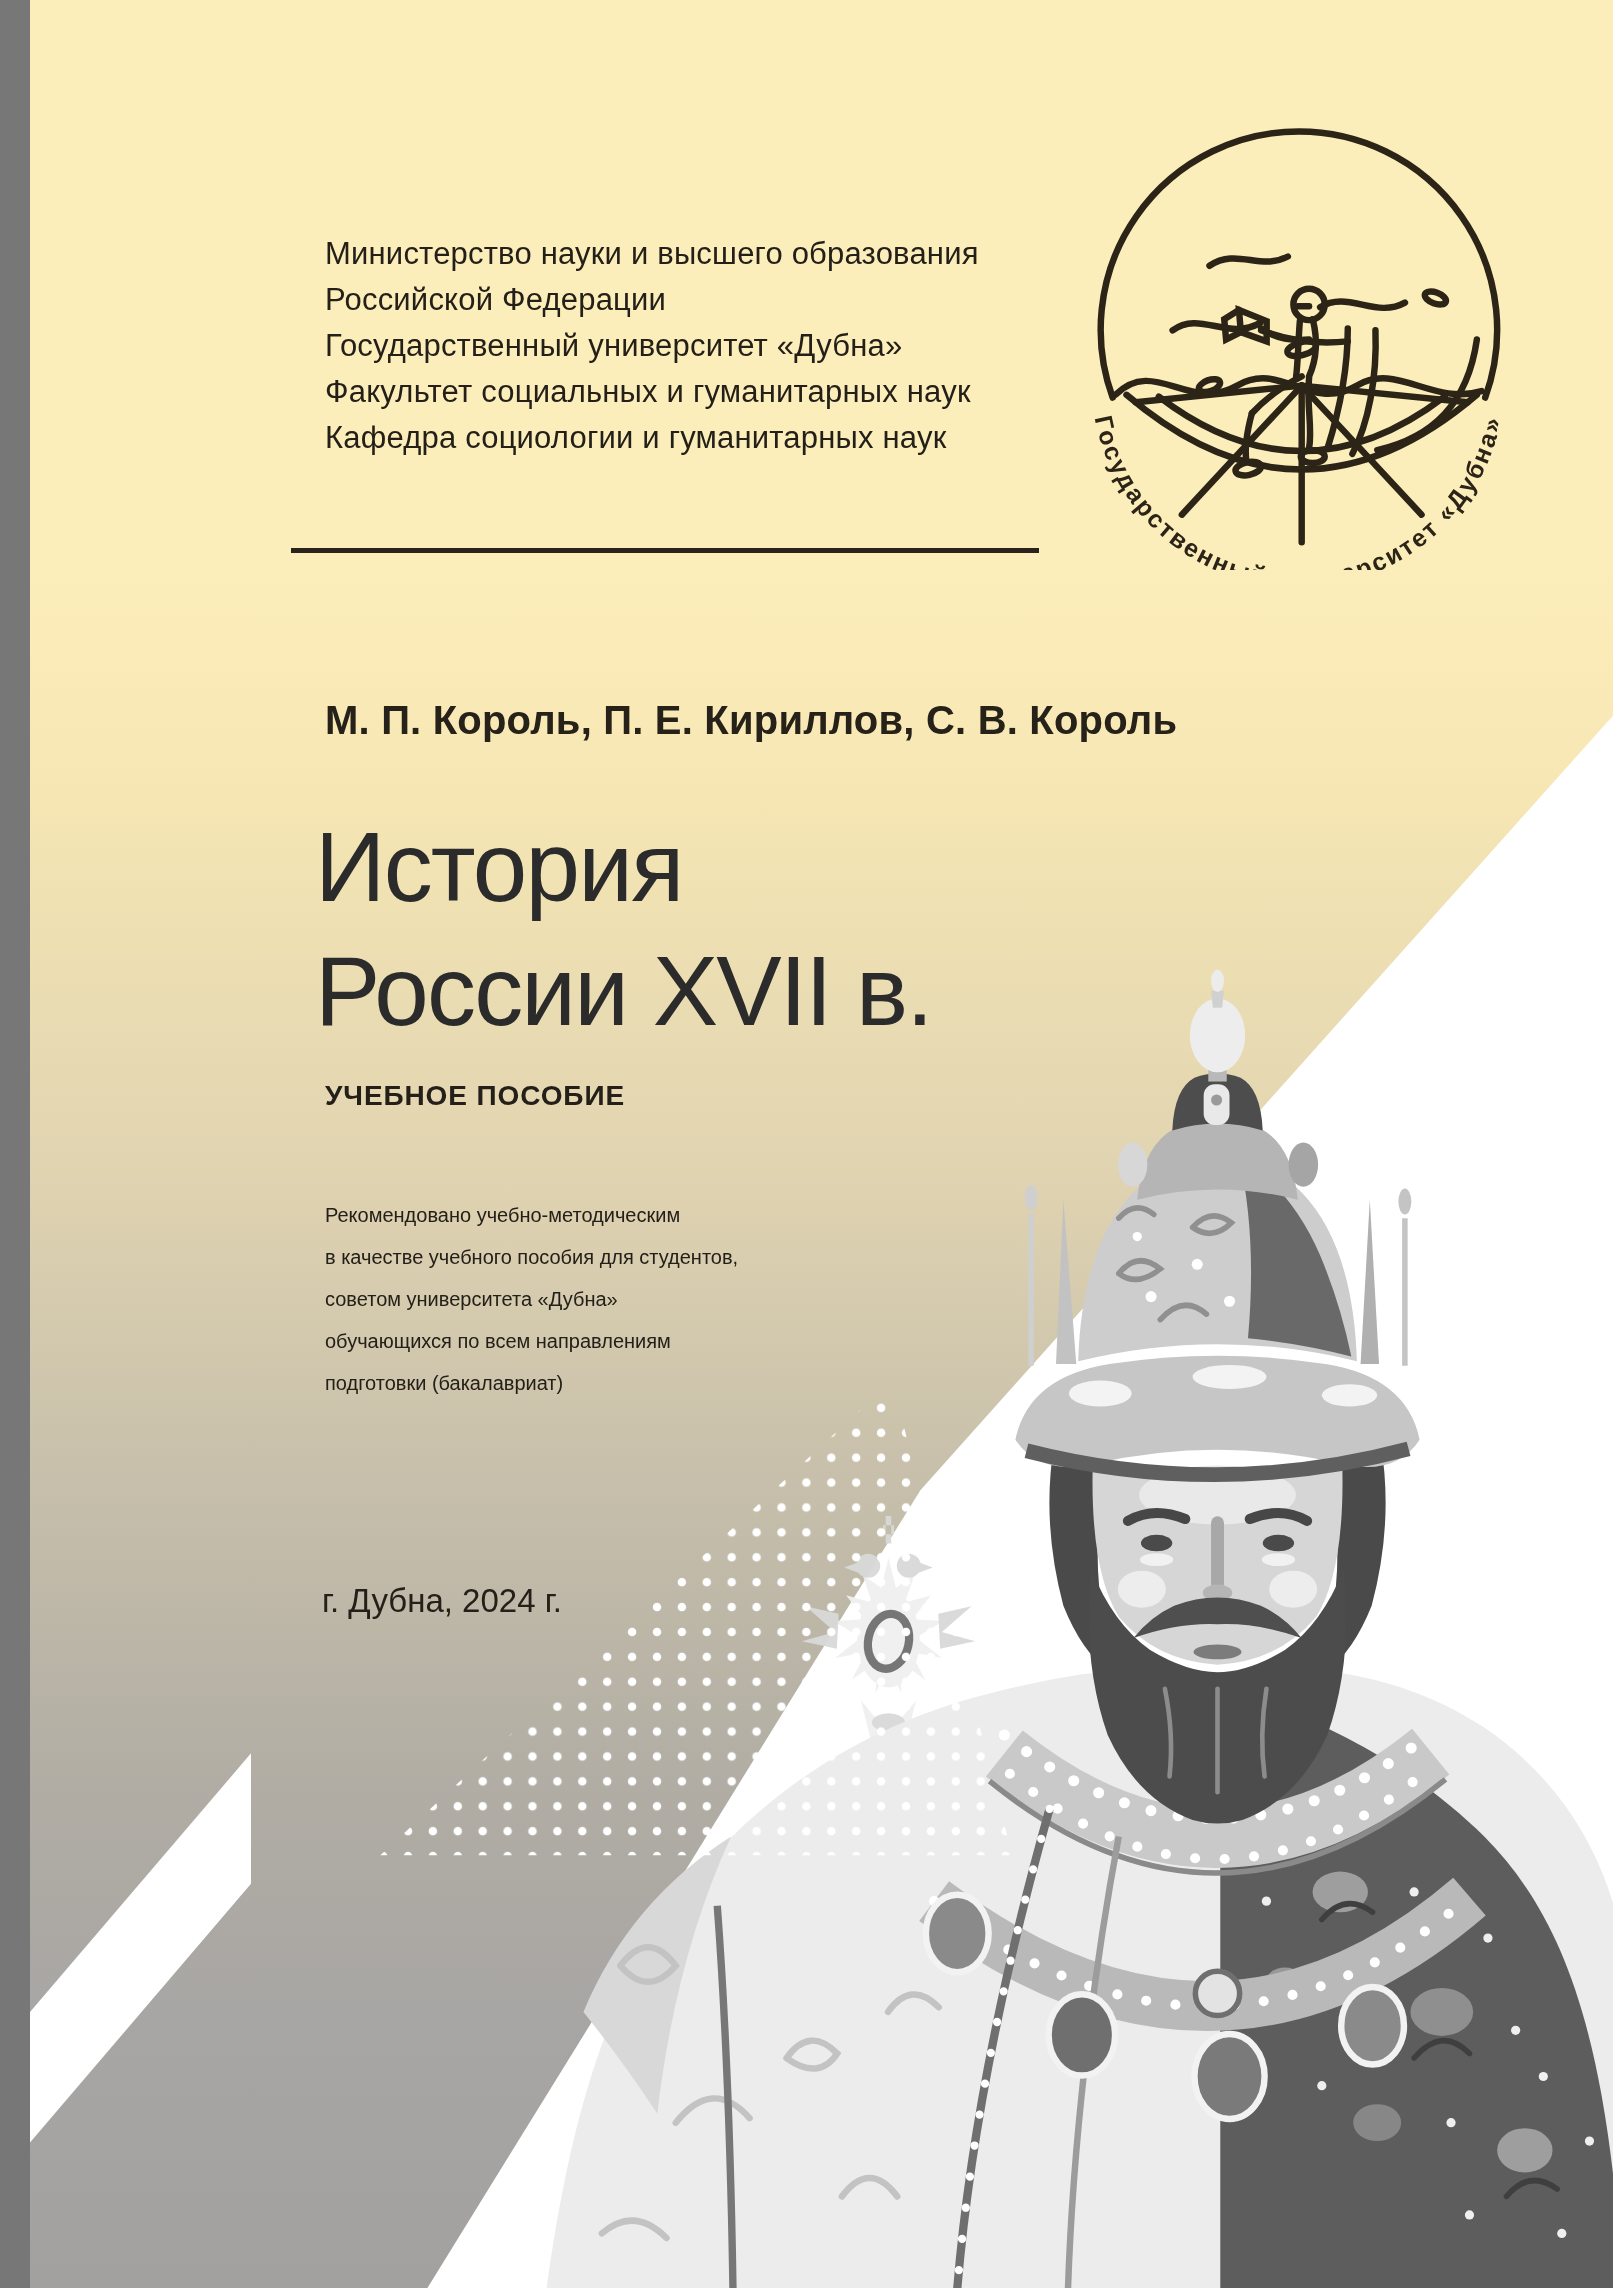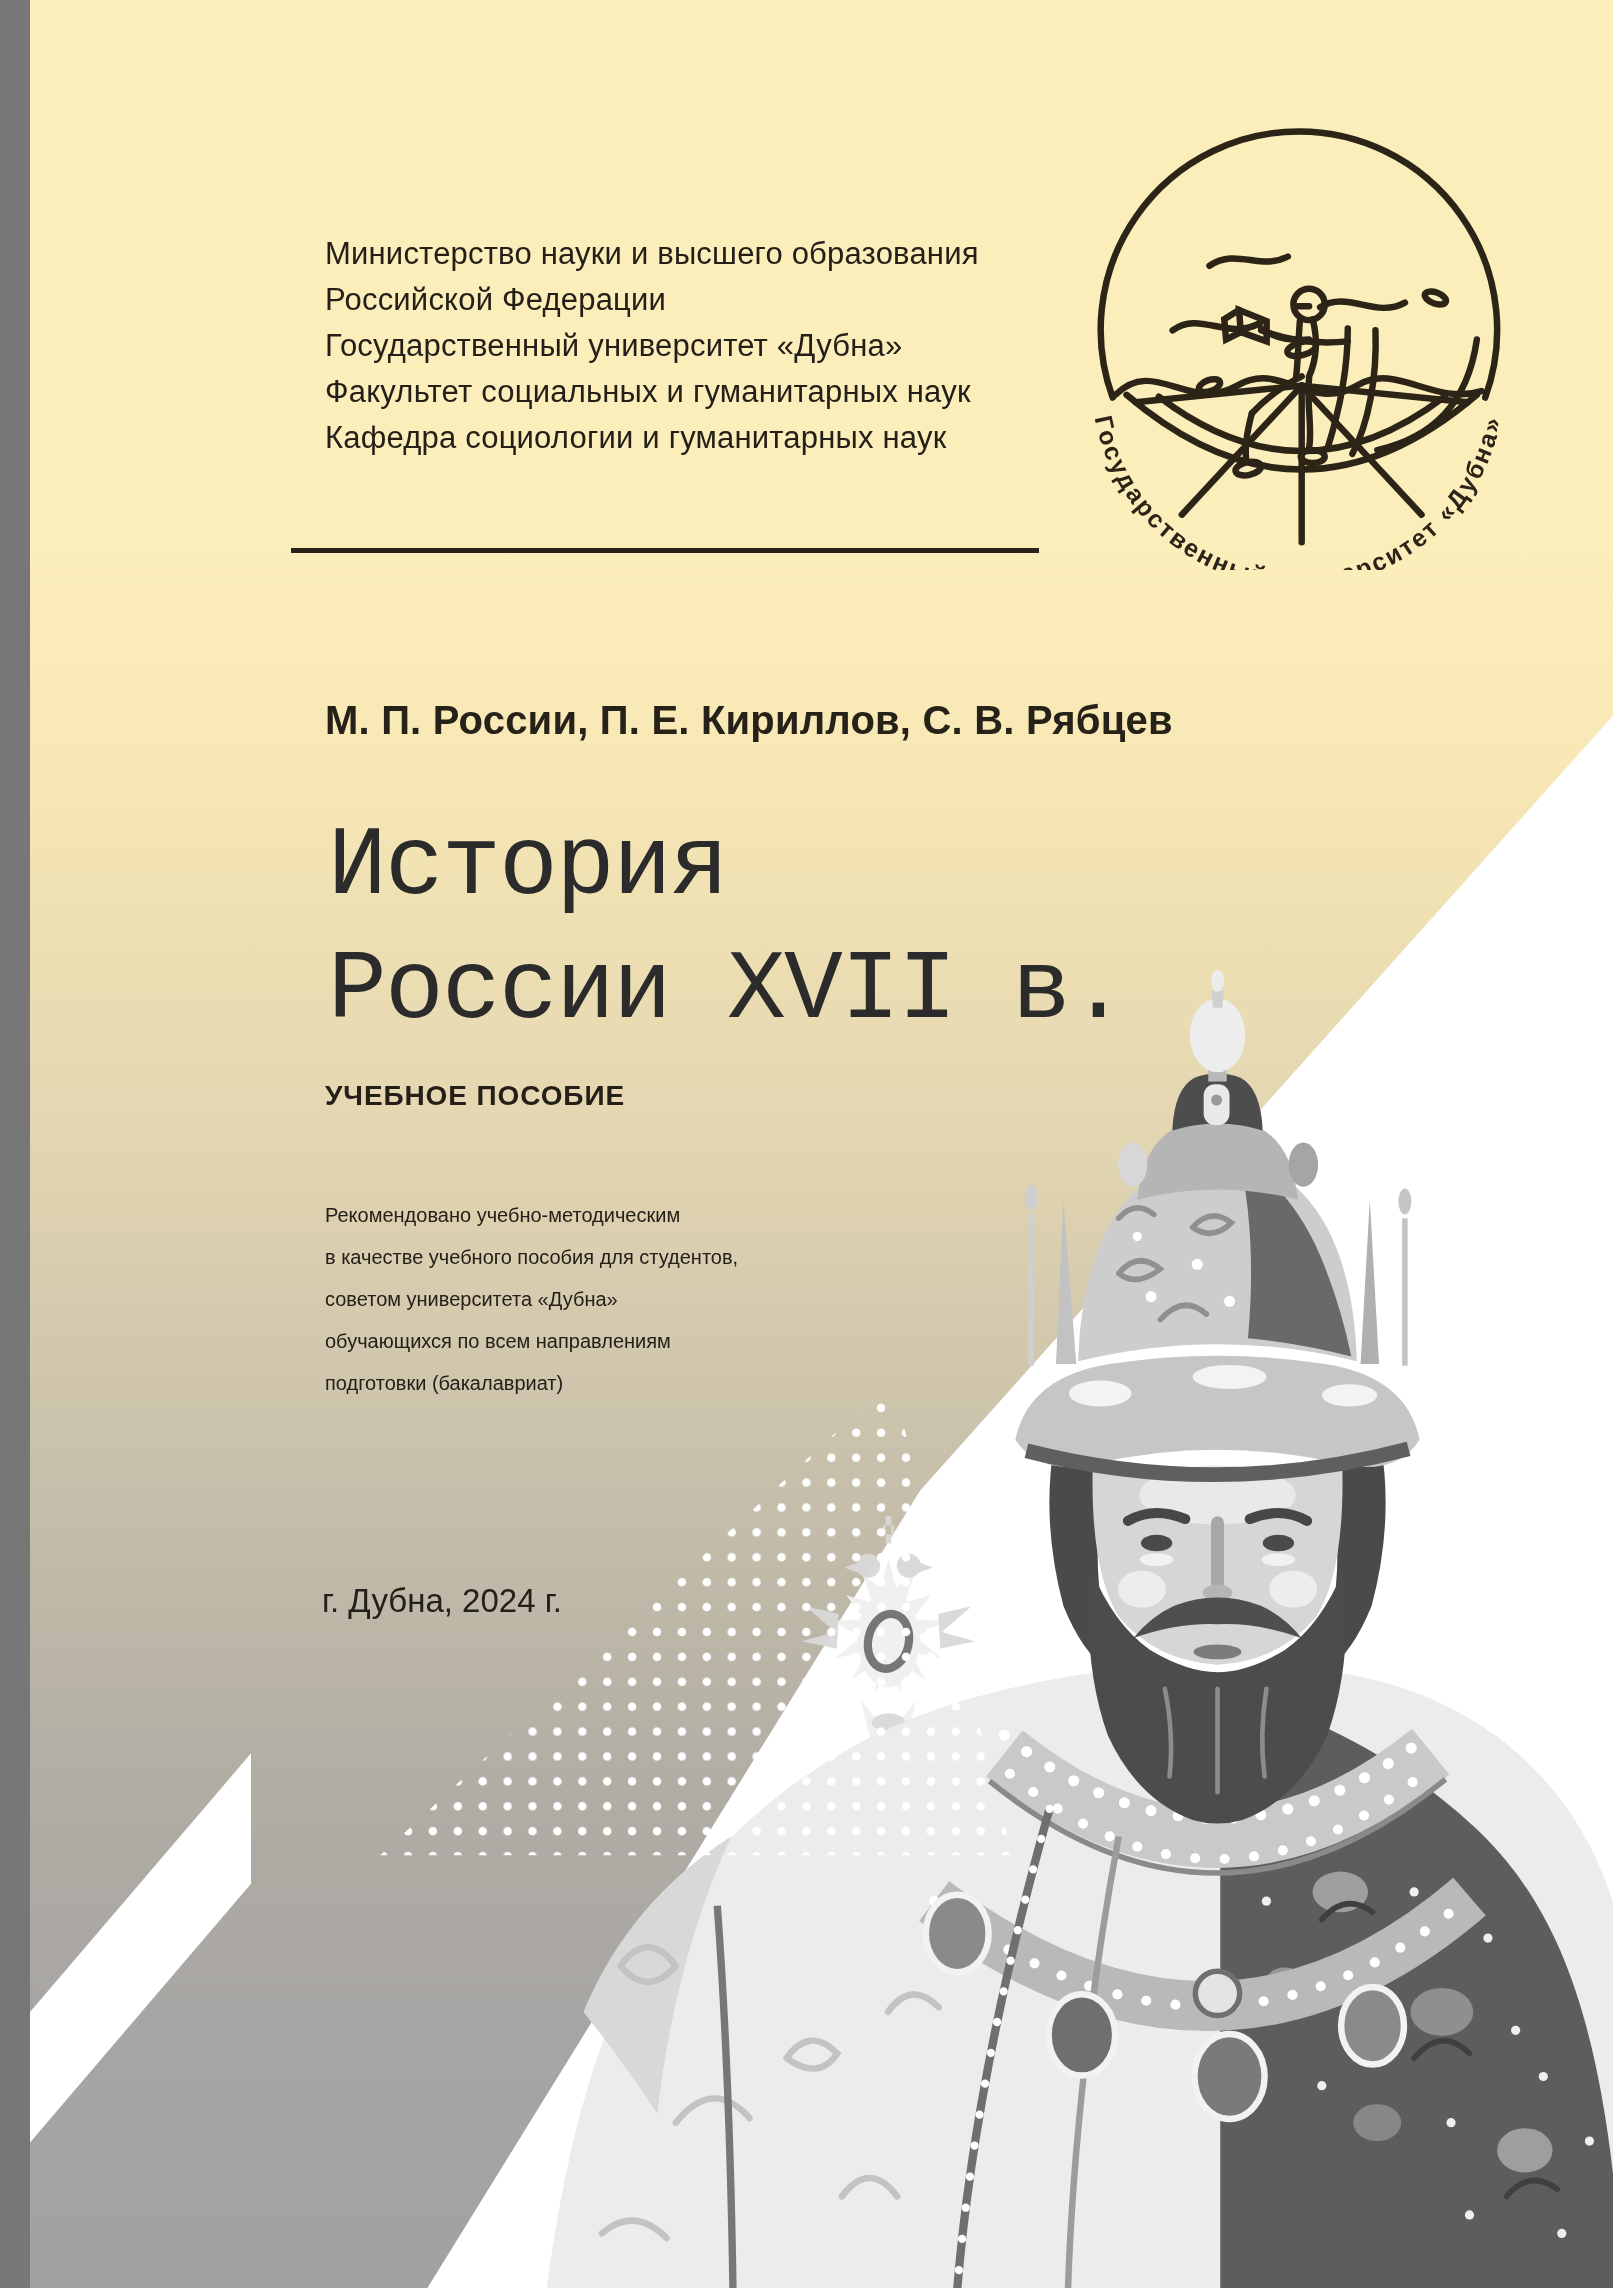--- a/index.html
+++ b/index.html
@@ -33,23 +33,23 @@
     letter-spacing:0.2px;color:#242019;
   }
   .rule{
     left:261px;top:548px;width:748px;height:4.6px;background:#29231c;
   }
   .authors{
     left:295px;top:698px;
     font-size:40px;font-weight:700;letter-spacing:0.2px;color:#262219;
   }
   .title{
-    left:298px;top:805px;
+    left:285px;top:805px;
     font-size:98px;line-height:124px;font-weight:400;
-    letter-spacing:-1.8px;color:#2b2b2b;font-family:Liberation Mono, monospace;
+    letter-spacing:-1.8px;color:#2b2b2b;
   }
   .subtitle{
     left:295px;top:1080px;
     font-size:28px;font-weight:600;letter-spacing:0.9px;color:#242019;
   }
   .recommend{
     left:295px;top:1194px;
     font-size:20px;line-height:42px;font-weight:400;color:#242019;
   }
   .footer{
@@ -282,21 +282,21 @@
     </g>
 
     <defs>
       <path id="cap-arc" d="M22 295 A222 222 0 0 0 470 295"></path>
     </defs>
     <text font-size="27" font-weight="700" letter-spacing="2.5" fill="#2b2417" font-family="Liberation Sans, sans-serif">
       <textPath href="#cap-arc" startOffset="50%" text-anchor="middle">Государственный университет «Дубна»</textPath>
     </text>
   </svg>
 
-  <div class="abs authors">М. П. России, П. Е. Кириллов, С. В. Рябцев</div>
+  <div class="abs authors">М. П. Король, П. Е. Кириллов, С. В. Король</div>
 
   <div class="abs title">
     <div>История</div>
     <div>России XVII в.</div>
   </div>
 
   <div class="abs subtitle">УЧЕБНОЕ ПОСОБИЕ</div>
 
   <div class="abs recommend">
     <div>Рекомендовано учебно-методическим</div>

